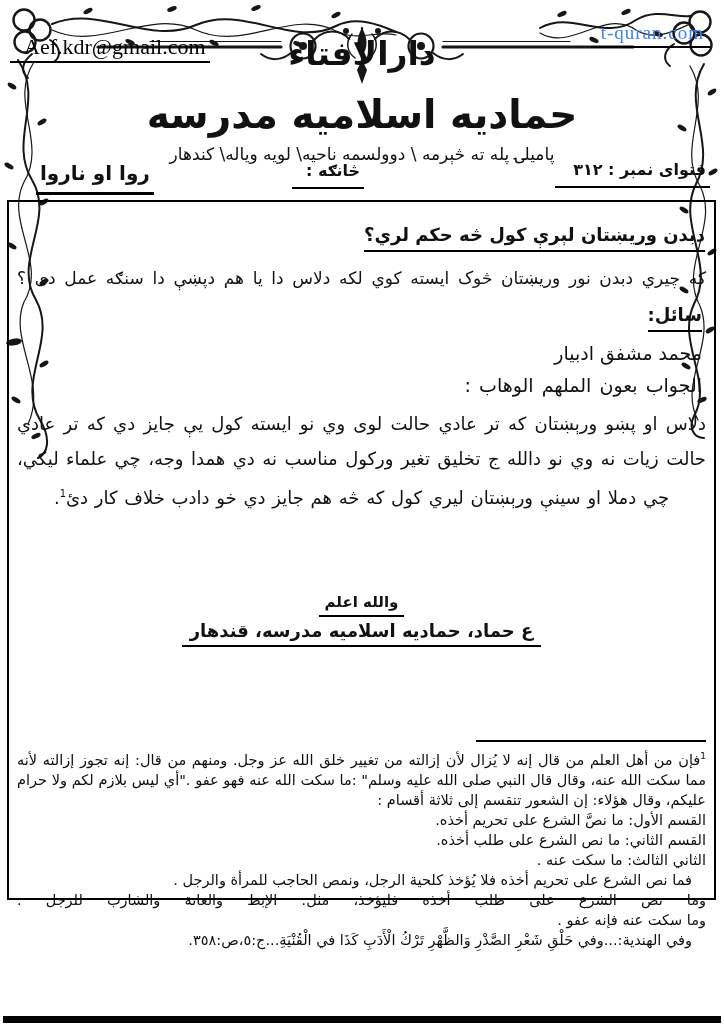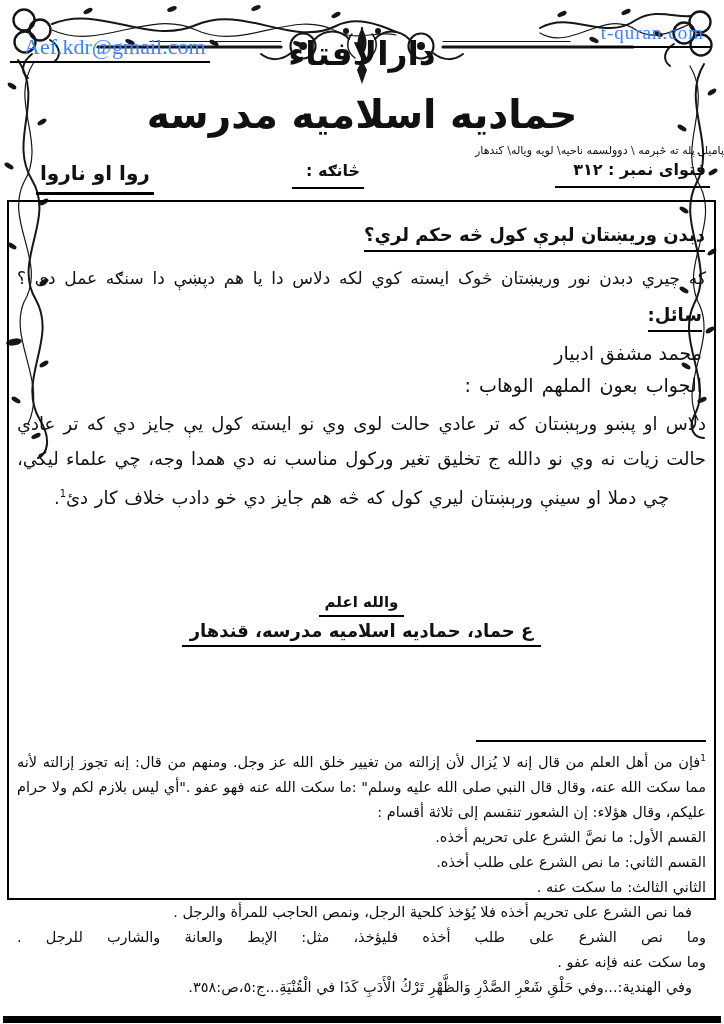--- a/index.html
+++ b/index.html
@@ -7,38 +7,38 @@
   .page {
     position:relative; width:724px; height:1024px; margin:0 auto;
     background:#ffffff; color:#111; overflow:hidden;
     font-family:"DejaVu Sans", sans-serif;
   }
   .abs { position:absolute; }
   .latin { font-family:"Liberation Serif", serif; direction:ltr; }
 
   
   .email {
-    left:10px; top:34px; font-size:22px; color:#3b82f6; text-decoration:none;
+    left:10px; top:34px; font-size:22px; color:#000000; text-decoration:none;
     border-bottom:2.5px solid #000; padding:0 4px 1px 14px;
   }
   .website {
     right:14px; top:22px; font-size:19px; color:#3b82f6; text-decoration:none;
     border-bottom:2px solid #000; padding:0 6px 2px 10px; letter-spacing:1px;
   }
   .doc-title {
     left:0; right:0; top:34px; text-align:center;
     font-size:33px; font-weight:bold; direction:rtl; word-spacing:6px;
   }
   .madrasa-name {
     left:0; right:0; top:92px; text-align:center;
     font-size:39px; font-weight:bold; direction:rtl;
   }
   .address {
-    left:0; right:0; top:144px; text-align:right;
-    font-size:11px; direction:rtl;
+    left:0; right:0; top:144px; text-align:center;
+    font-size:17px; direction:rtl;
   }
   .fatwa-no {
     right:14px; top:160px; font-size:16px; font-weight:bold; direction:rtl;
     border-bottom:2.5px solid #000; padding:0 4px 7px 18px;
   }
   .category {
     left:292px; top:161px; font-size:16px; font-weight:bold; direction:rtl;
     border-bottom:2.5px solid #000; padding:0 4px 7px 14px;
   }
   .section-name {
@@ -81,21 +81,21 @@
   .signature-wrap { top:418px; left:0; right:0; text-align:center; }
   .signature {
     display:inline-block; font-size:18px; font-weight:bold; direction:rtl;
     border-bottom:2.5px solid #000; padding:0 8px 4px 8px;
   }
 
   
   .fn-sep { top:538px; right:8px; width:230px; border-top:2px solid #000; }
   .footnote {
     top:544px; right:8px; left:8px; font-size:14.5px; direction:rtl;
-    line-height:25px; color:#0d0d0d;
+    line-height:20px; color:#0d0d0d;
   }
   .footnote sup { font-size:9px; }
   .fn-p1 { text-align:justify; text-align-last:right; }
   .fn-item { text-align:right; }
   .fn-p2 { text-align:right; padding-right:14px; }
   .fn-p3 { text-align:justify; text-align-last:justify; word-spacing:5px; }
   .fn-p4 { text-align:right; }
   .fn-p5 { text-align:right; padding-right:14px; }
 
   .ornaments { position:absolute; left:0; top:0; pointer-events:none; }

